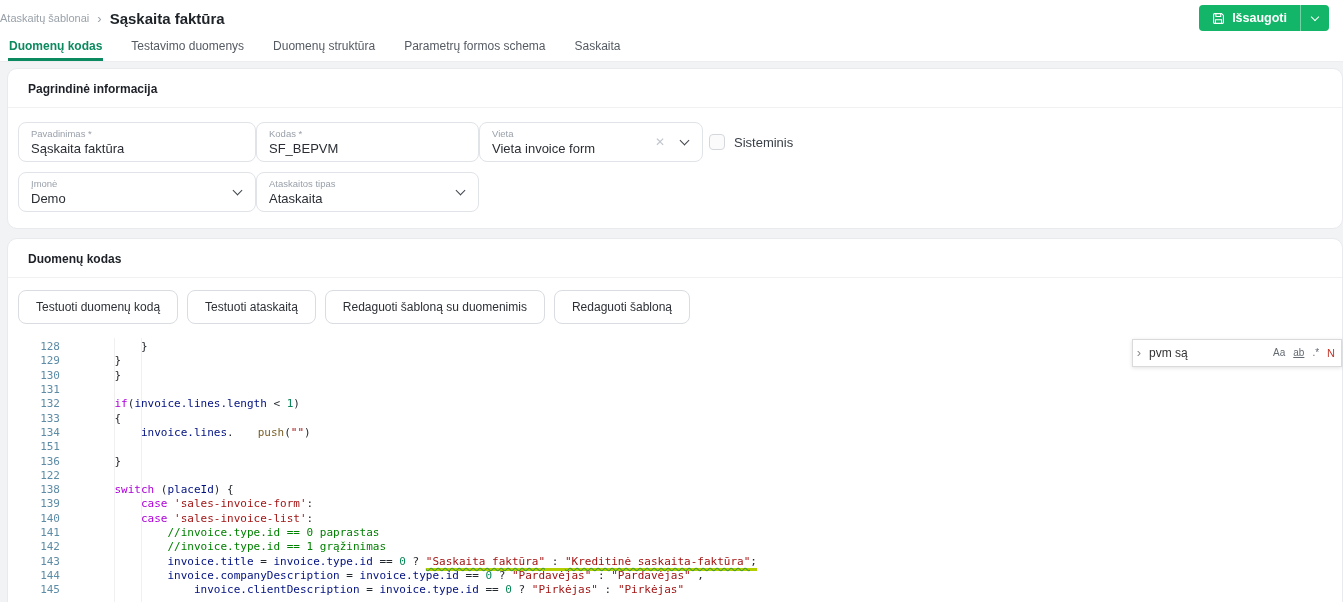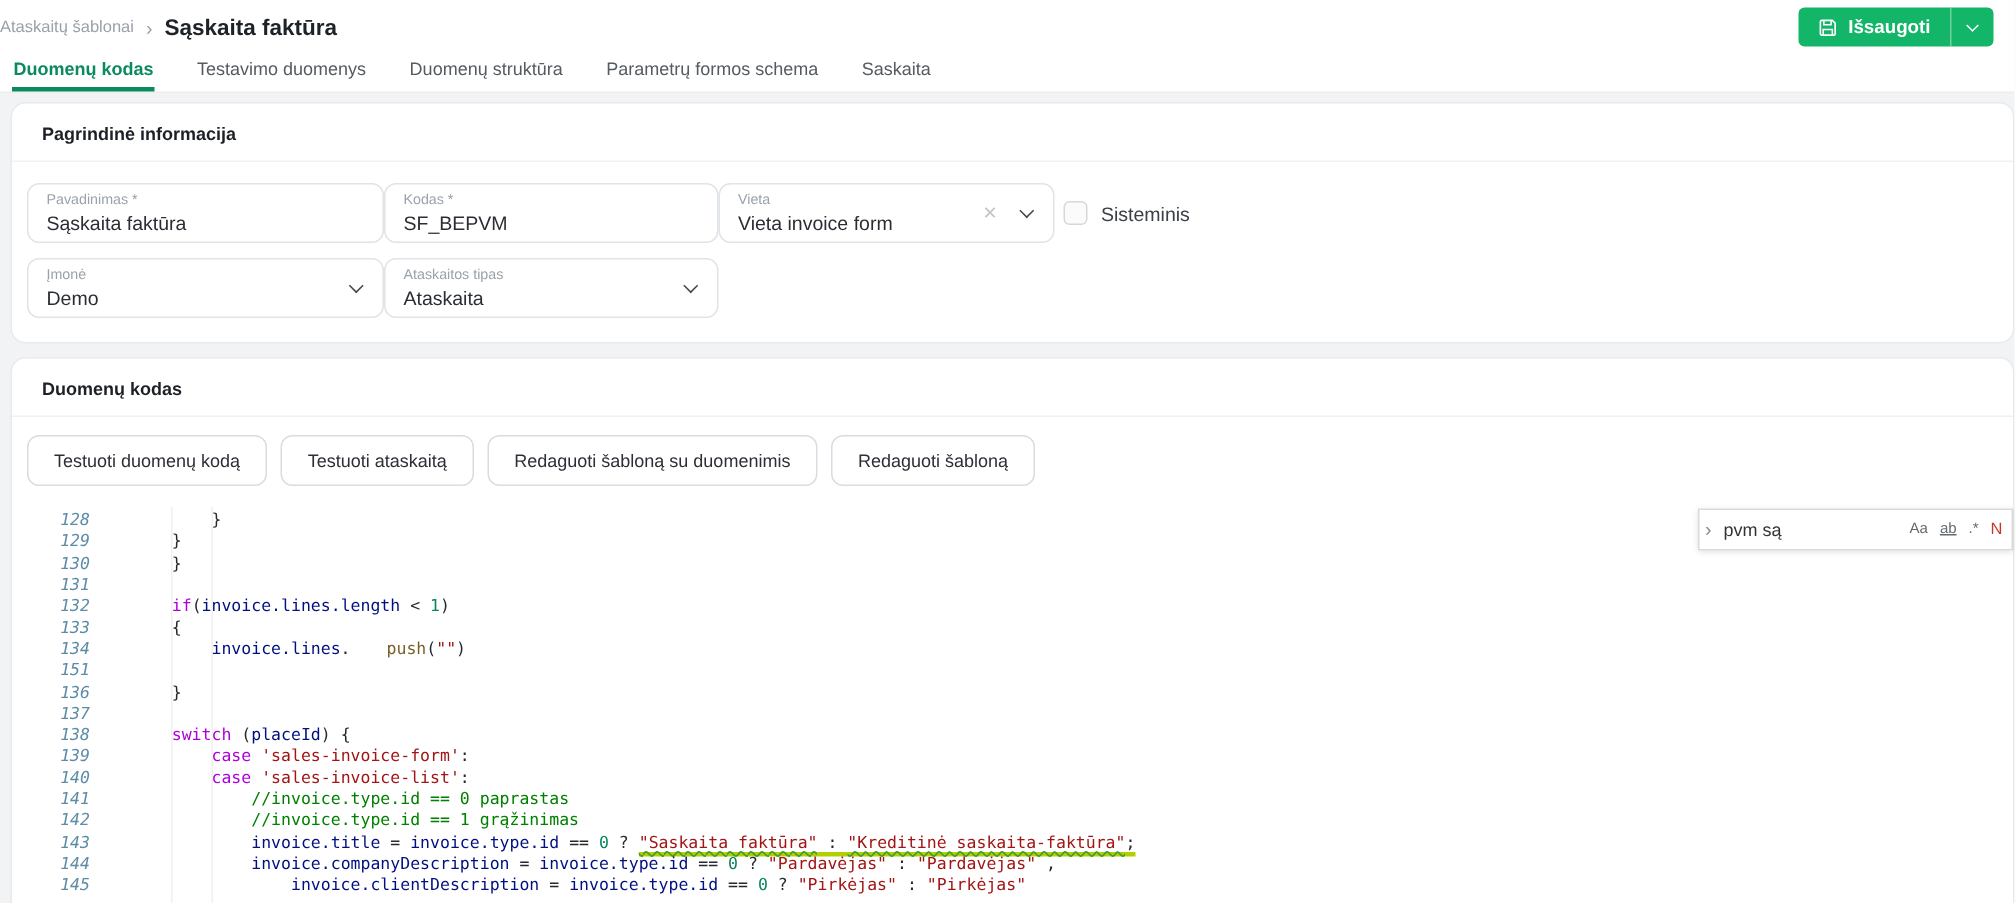--- a/index.html
+++ b/index.html
@@ -55,21 +55,21 @@
   .cb-label { font-size:13px; color:#3a4047; }
   
   .actions { display:flex; gap:9px; padding:12px 10px 10px; }
   .action-btn { border:1px solid #d9dce1; border-radius:8px; background:#fff;
     font-size:12px; color:#2c3036; padding:9px 17px; font-family:inherit; cursor:pointer; }
   
   .editor { position:relative; margin-top:4px; height:300px;
     font-family:"DejaVu Sans Mono", monospace; font-size:11px; line-height:14.32px; }
   .gutter { position:absolute; left:0; top:2px; width:52px; text-align:right;
     color:#5d8ca6; }
-  .gutter div { height:14.32px;font-style:italic; }
+  .gutter div { height:14.32px; }
   .codearea { position:absolute; left:80px; top:2px; white-space:pre; }
   .codeline { height:14.32px; }
   .indent-guide { position:absolute; top:0; bottom:0; width:1px; background:#f0f0f1; }
   .tk-p { color:#24292f; } .tk-k { color:#af00db; } .tk-s { color:#a31515; }
   .tk-n { color:#098658; } .tk-c { color:#008000; } .tk-v { color:#001080; }
   .tk-f { color:#795e26;padding-left:24px; }
   .tk-u { border-bottom:3px solid #b4cf00; padding-bottom:0.5px; }
   .tk-w { text-decoration-line:underline; text-decoration-style:wavy;
     text-decoration-color:#3f9c35; text-underline-offset:2px; }
   
@@ -171,21 +171,21 @@
     <div class="gutter">
         <div>128</div>
         <div>129</div>
         <div>130</div>
         <div>131</div>
         <div>132</div>
         <div>133</div>
         <div>134</div>
         <div>151</div>
         <div>136</div>
-        <div>137</div>
+        <div>122</div>
         <div>138</div>
         <div>139</div>
         <div>140</div>
         <div>141</div>
         <div>142</div>
         <div>143</div>
         <div>144</div>
         <div>145</div>
       </div>
     <div class="codearea"><div class="codeline"><span class="tk-p">        }</span></div><div class="codeline"><span class="tk-p">    }</span></div><div class="codeline"><span class="tk-p">    }</span></div><div class="codeline"></div><div class="codeline"><span class="tk-p">    </span><span class="tk-k">if</span><span class="tk-p">(</span><span class="tk-v">invoice.lines.length</span><span class="tk-p"> &lt; </span><span class="tk-n">1</span><span class="tk-p">)</span></div><div class="codeline"><span class="tk-p">    {</span></div><div class="codeline"><span class="tk-p">        </span><span class="tk-v">invoice.lines</span><span class="tk-p">.</span><span class="tk-f">push</span><span class="tk-p">(</span><span class="tk-s">""</span><span class="tk-p">)</span></div><div class="codeline"></div><div class="codeline"><span class="tk-p">    }</span></div><div class="codeline"></div><div class="codeline"><span class="tk-p">    </span><span class="tk-k">switch</span><span class="tk-p"> (</span><span class="tk-v">placeId</span><span class="tk-p">) {</span></div><div class="codeline"><span class="tk-p">        </span><span class="tk-k">case</span><span class="tk-p"> </span><span class="tk-s">'sales-invoice-form'</span><span class="tk-p">:</span></div><div class="codeline"><span class="tk-p">        </span><span class="tk-k">case</span><span class="tk-p"> </span><span class="tk-s">'sales-invoice-list'</span><span class="tk-p">:</span></div><div class="codeline"><span class="tk-p">            </span><span class="tk-c">//invoice.type.id == 0 paprastas</span></div><div class="codeline"><span class="tk-p">            </span><span class="tk-c">//invoice.type.id == 1 grąžinimas</span></div><div class="codeline"><span class="tk-p">            </span><span class="tk-v">invoice.title</span><span class="tk-p"> = </span><span class="tk-v">invoice.type.id</span><span class="tk-p"> == </span><span class="tk-n">0</span><span class="tk-p"> ? </span><span class="tk-s tk-u tk-w">"Saskaita faktūra"</span><span class="tk-p tk-u"> : </span><span class="tk-s tk-u tk-w">"Kreditinė saskaita-faktūra"</span><span class="tk-p tk-u">;</span></div><div class="codeline"><span class="tk-p">            </span><span class="tk-v">invoice.companyDescription</span><span class="tk-p"> = </span><span class="tk-v">invoice.type.id</span><span class="tk-p"> == </span><span class="tk-n">0</span><span class="tk-p"> ? </span><span class="tk-s">"Pardavėjas"</span><span class="tk-p"> : </span><span class="tk-s">"Pardavėjas"</span><span class="tk-p"> ,</span></div><div class="codeline"><span class="tk-p">                </span><span class="tk-v">invoice.clientDescription</span><span class="tk-p"> = </span><span class="tk-v">invoice.type.id</span><span class="tk-p"> == </span><span class="tk-n">0</span><span class="tk-p"> ? </span><span class="tk-s">"Pirkėjas"</span><span class="tk-p"> : </span><span class="tk-s">"Pirkėjas"</span></div></div>

